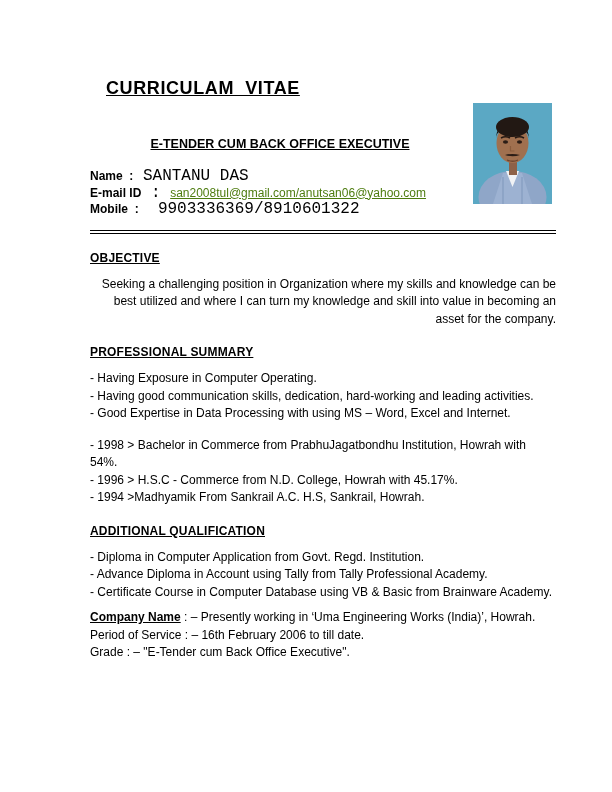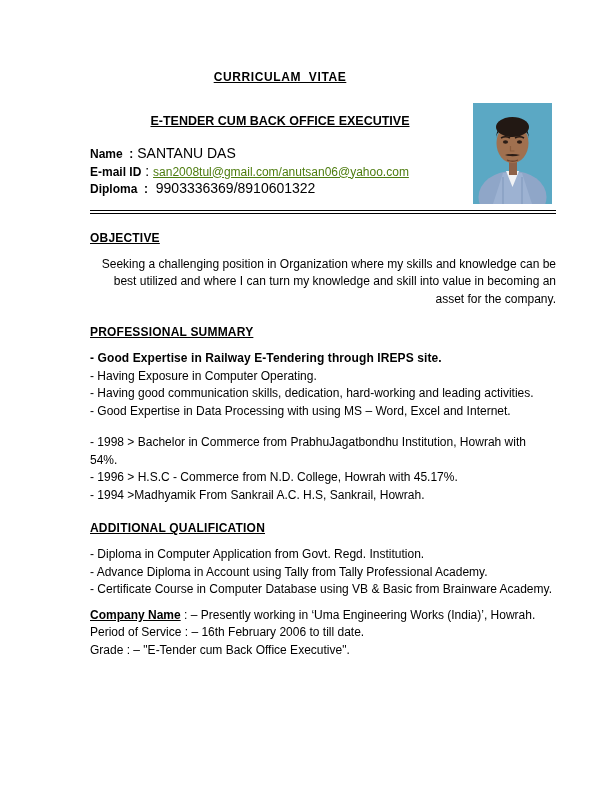--- a/index.html
+++ b/index.html
@@ -24,25 +24,24 @@
   }
   .content {
     position: absolute;
     left: 90px;
     top: 62px;
     width: 466px;
   }
 
   
   .doc-title {
-    text-align: center;
-    font-size: 12px;
+    font-size: 18px;
     font-weight: bold;
     letter-spacing: 0.6px;
-    margin: 8px;
+    margin: 16px;
     padding: 0;
     white-space: pre;
   }
   .doc-title span.u { text-decoration: underline; }
 
   .doc-subtitle {
     text-align: center;
     font-size: 12.5px;
     font-weight: bold;
     margin: 0;
@@ -70,21 +69,21 @@
   .contact { margin-top: 17px; }
   .contact-line {
     font-size: 12px;
     line-height: 16.5px;
     white-space: pre;
   }
   .contact-label {
     font-weight: bold;
     font-size: 12px;
   }
-  .contact-value { font-size: 14px; }
+  .contact-value { font-size: 16px; font-family: Liberation Mono, monospace; }
   .email-link {
     color: #4d7c0f;
     text-decoration: underline;
     font-size: 12px;
   }
 
   
   .divider {
     margin-top: 12px;
     width: 466px;
@@ -160,34 +159,33 @@
 
     <div class="title-block">
       <div class="doc-title"><span class="u">CURRICULAM  VITAE</span></div>
       <div style="height:22px"></div>
       <div class="doc-subtitle"><span class="u">E-TENDER CUM BACK OFFICE EXECUTIVE</span></div>
     </div>
 
     <div class="contact">
       <div class="contact-line"><span class="contact-label">Name  :</span><span class="contact-value"> SANTANU DAS</span></div>
       <div class="contact-line"><span class="contact-label">E-mail ID</span><span class="contact-value"> : </span><a class="email-link" href="#">san2008tul@gmail.com/anutsan06@yahoo.com</a></div>
-      <div class="contact-line"><span class="contact-label">Diploma  :</span><span class="contact-value">  9903336369/8910601322</span></div>
+      <div class="contact-line"><span class="contact-label">Mobile  :</span><span class="contact-value">  9903336369/8910601322</span></div>
     </div>
 
     <div class="divider"></div>
 
     <div class="section">
       <div class="section-heading">OBJECTIVE</div>
       <p class="para">Seeking a challenging position in Organization where my skills and knowledge can be best utilized and where I can turn my knowledge and skill into value in becoming an asset for the company.</p>
     </div>
 
     <div class="section">
       <div class="section-heading">PROFESSIONAL SUMMARY</div>
       <ul class="bullets">
-        <li class="bold">- Good Expertise in Railway E-Tendering through IREPS site.</li>
         <li>- Having Exposure in Computer Operating.</li>
         <li>- Having good communication skills, dedication, hard-working and leading activities.</li>
         <li>- Good Expertise in Data Processing with using MS – Word, Excel and Internet.</li>
       </ul>
     </div>
 
     <div class="section">
       <ul class="bullets">
         <li>- 1998 &gt; Bachelor in Commerce from PrabhuJagatbondhu Institution, Howrah with 54%.</li>
         <li>- 1996 &gt; H.S.C - Commerce from N.D. College, Howrah with 45.17%.</li>

